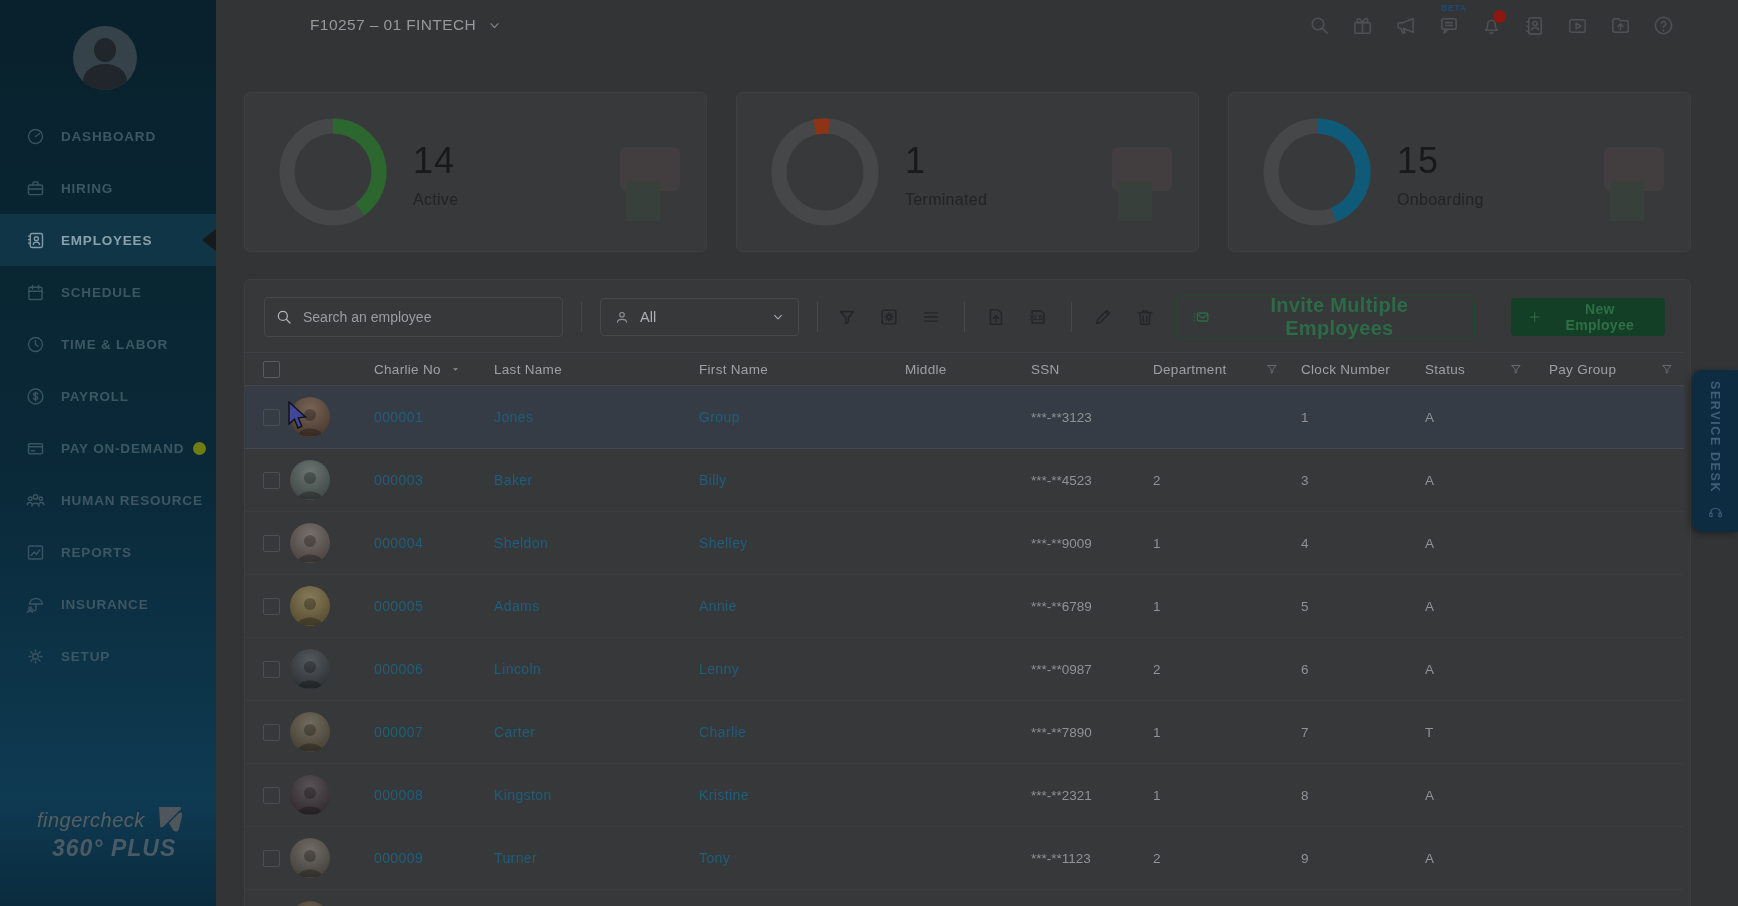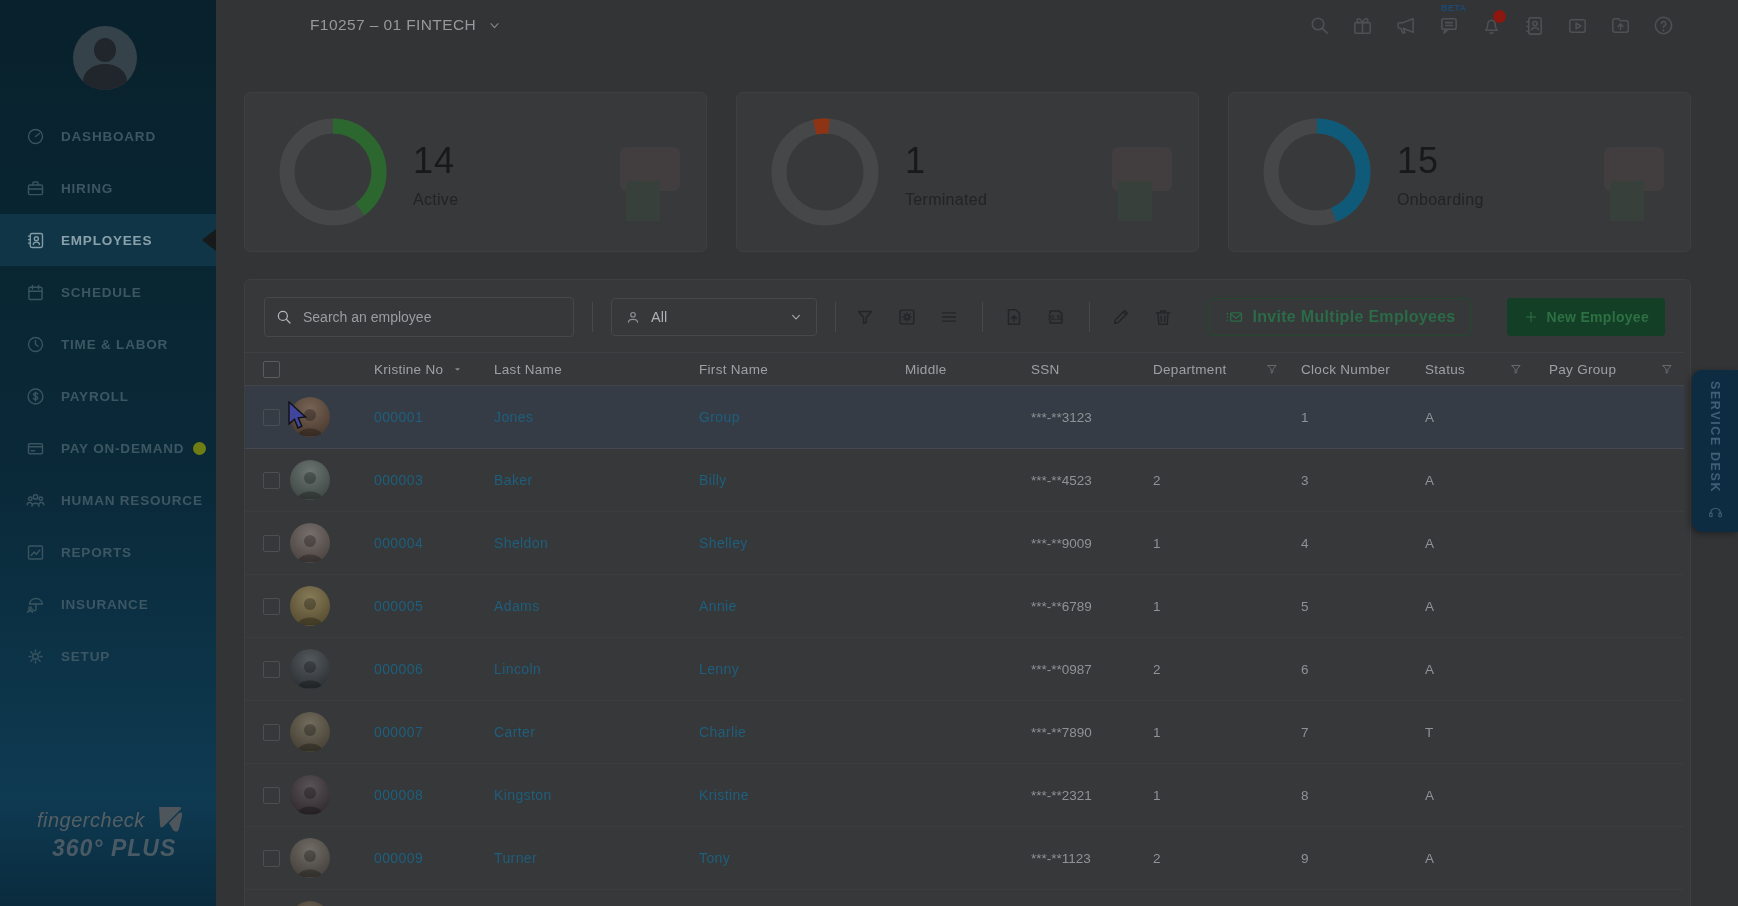--- a/index.html
+++ b/index.html
@@ -58,23 +58,23 @@
   .search-box .ic{width:18px;height:18px;color:#b6b8ba;flex:0 0 18px;}
   .search-box input{flex:1;background:transparent;border:none;outline:none;
     font-family:"Liberation Sans",sans-serif;font-size:14px;color:#c6c8ca;}
   .search-box input::placeholder{color:#9b9da0;}
   .vdiv{width:1px;height:30px;background:#46484a;margin:0 18px;flex:0 0 1px;}
   .dropdown{width:180px;height:36px;border:1px solid #46484a;border-radius:4px;cursor:pointer;
     display:flex;align-items:center;padding:0 12px;gap:9px;color:#aeb1b3;font-size:14.5px;}
   .dropdown .pic{width:18px;height:18px;color:#8d9093;}
   .dropdown .chev{width:16px;height:16px;margin-left:auto;color:#aeb1b3;}
   .tool-ic{width:22px;height:22px;color:#232527;cursor:pointer;margin-right:20px;}
-  .btn-invite{margin-left:auto;height:38px;padding:0 14px;border:1.5px solid #20492f;border-radius:4px;
+  .btn-invite{margin-left:auto;height:44px;padding:0 14px;border:1.5px solid #20492f;border-radius:4px;
     background:transparent;display:flex;align-items:center;gap:8px;cursor:pointer;
-    color:#2b6b47;font-size:16px;font-weight:bold;letter-spacing:.3px;}
+    color:#2b6b47;font-size:20px;font-weight:bold;letter-spacing:.3px;}
   .btn-invite .ic{width:20px;height:20px;}
   .btn-new{margin-left:36px;height:38px;padding:0 16px;border:none;border-radius:4px;background:#123f25;
     display:flex;align-items:center;gap:8px;cursor:pointer;
     color:#2e7044;font-size:14px;font-weight:bold;letter-spacing:.3px;}
   .btn-new .ic{width:16px;height:16px;}
 
   table{border-collapse:collapse;table-layout:fixed;width:1439px;margin-top:12px;}
   th{height:30px;border-top:1px solid #3e4043;border-bottom:1px solid #44464a;
      font-weight:normal;font-size:13.5px;color:#9ea1a4;text-align:left;letter-spacing:.3px;}
   th .th-in{display:flex;align-items:center;}
@@ -486,21 +486,21 @@
             <col style="width:153px">
         </colgroup>
         <thead>
             <tr id="thead-row">
               <th class="p-cb">
                 <div class="cb"></div>
               </th>
 <th></th>
               <th class="p-emp">
                 <div class="th-in">
-                  <span>Kristine No</span>
+                  <span>Charlie No</span>
                   <span class="caret">
                     <svg class="sic " viewBox="0 0 24 24">
                       <path d="M7.5,9.5 l4.5,5 4.5,-5 Z" fill="currentColor" stroke="none"></path>
                     </svg>
                   </span>
                 </div>
               </th>
               <th class="p-last">
                 <div class="th-in">
                   <span>Last Name</span>

